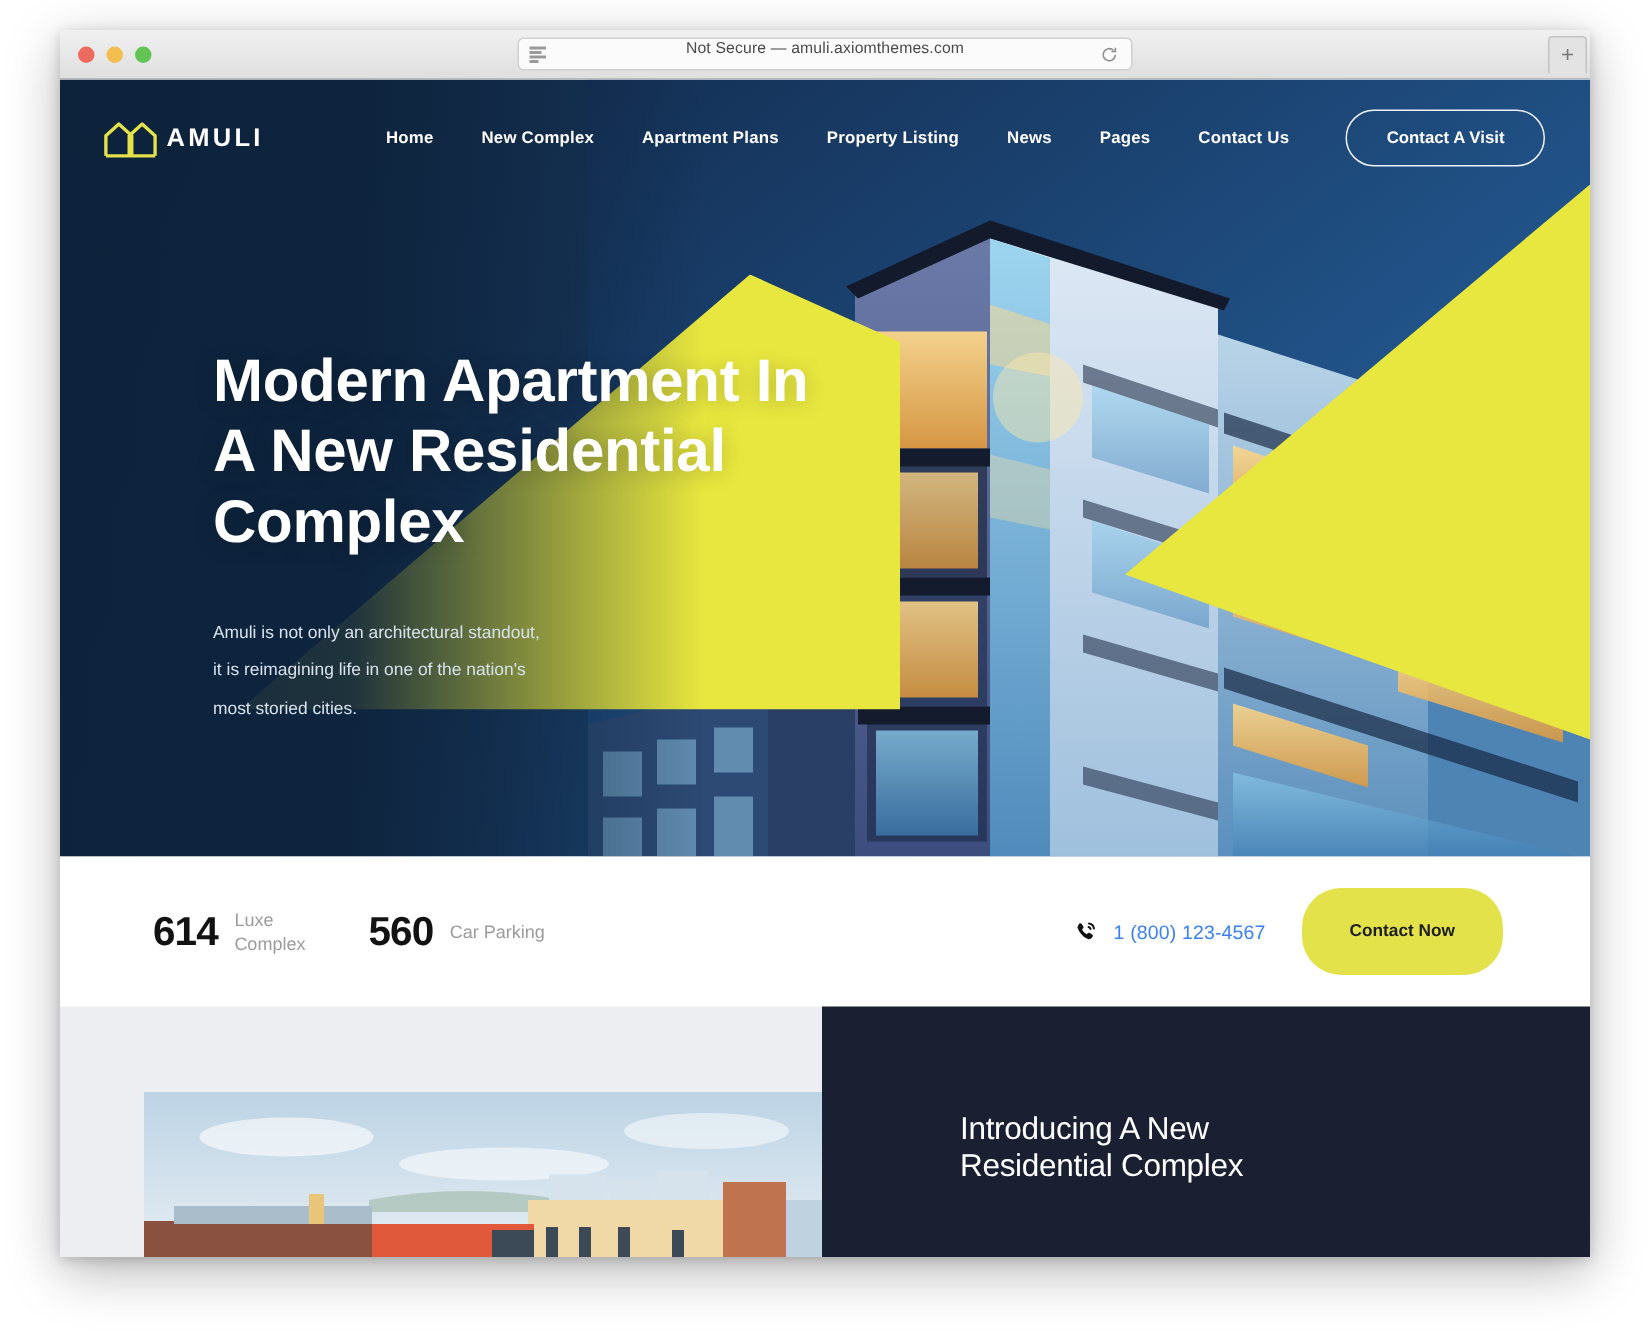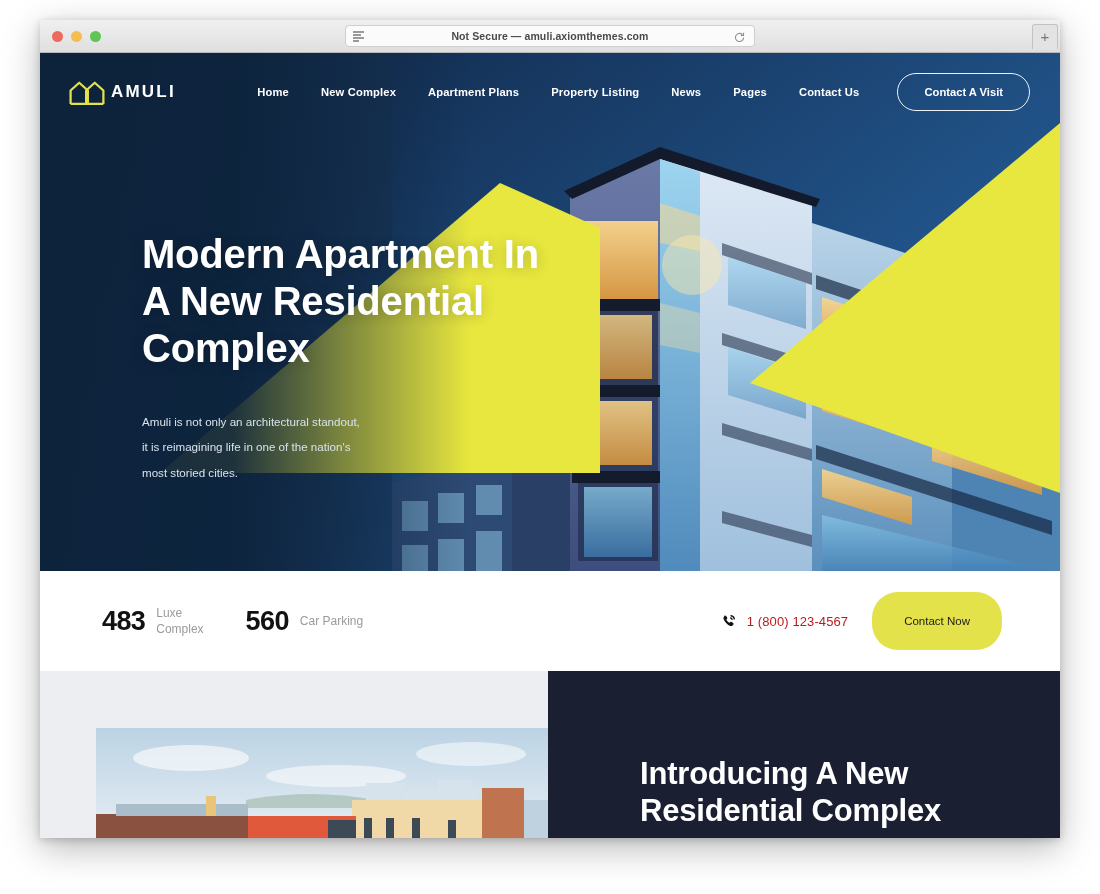--- a/index.html
+++ b/index.html
@@ -34,21 +34,21 @@
   .tl.yellow { background: #f4bd4f; }
   .tl.green { background: #61c454; }
 
   .url-bar {
     position: absolute; left: 50%; top: 5px;
     transform: translateX(-50%);
     width: 410px; height: 22px;
     background: #fbfbfb;
     border: 1px solid #cfcfcf;
     border-radius: 4px;
-    display: flex; align-items: center; justify-content: center; font-weight: bold;
+    display: flex; align-items: flex-start; justify-content: center;
   }
   .url-text {
     font-size: 10.5px; color: #4a4a4a; letter-spacing: .1px;
     font-family: "Liberation Sans", sans-serif;
   }
   .reader-icon {
     position: absolute; left: 7px; top: 5px;
     width: 11px; height: 11px;
     display: flex; flex-direction: column; justify-content: space-between;
   }
@@ -155,44 +155,44 @@
   .stats-left { display: flex; align-items: center; margin-left: 62px; gap: 0; }
   .stat { display: flex; align-items: center; gap: 11px; margin-right: 42px; }
   .stat-num {
     color: #121212; font-size: 27px; font-weight: 700; letter-spacing: -.6px;
     font-family: "Liberation Sans", sans-serif;
   }
   .stat-label { color: #9b9b9b; font-size: 12px; line-height: 1.35; }
   .stats-right { margin-left: auto; display: flex; align-items: center; margin-right: 58px; gap: 24px; }
   .phone-block { display: flex; align-items: center; gap: 10px; }
   .phone-icon { width: 17px; height: 17px; color: #121212; }
-  .phone-num { color: #b91c1c; font-size: 13px; font-weight: 500; letter-spacing: .1px; }
+  .phone-num { color: #3b82f6; font-size: 13px; font-weight: 500; letter-spacing: .1px; }
   .contact-btn {
     background: #e3e24a; color: #1d1d1d;
-    font-size: 11.5px; font-weight: 400;
+    font-size: 11.5px; font-weight: 700;
     border: none; border-radius: 26px;
     padding: 23px 32px; white-space: nowrap;
   }
 
   
   .lower { position: relative; height: 167px; display: flex; }
   .lower-left {
     width: 508px; background: #eceef1; position: relative;
   }
   .lower-photo {
     position: absolute; left: 56px; top: 57px; right: 0; bottom: 0;
     overflow: hidden; background: #c9d7e2;
   }
   .lower-photo svg { display:block; width: 100%; height: 110px; }
   .lower-right {
     flex: 1; background: #1a2032; position: relative; overflow: hidden;
   }
   .lower-title {
-    position: absolute; left: 92px; top: 84px;
-    color: #ffffff; font-size: 31px; font-weight: 700; line-height: 1.2;
+    position: absolute; left: 92px; top: 69px;
+    color: #ffffff; font-size: 21px; font-weight: 400; line-height: 1.2;
     letter-spacing: -.2px; white-space: nowrap;
   }
 </style>
 </head>
 <body>
 
 <div class="browser-window">
 
   <div class="titlebar">
     <div class="traffic-lights">
@@ -368,21 +368,21 @@
           <span>it is reimagining life in one of the nation's</span><br>
           <span>most storied cities.</span>
         </p>
       </div>
     </section>
 
     <section class="stats-bar">
       <div class="stats-left">
 
         <div class="stat">
-          <span class="stat-num">483</span>
+          <span class="stat-num">614</span>
           <span class="stat-label">
             <span>Luxe</span><br>
             <span>Complex</span>
           </span>
         </div>
 
         <div class="stat">
           <span class="stat-num">560</span>
           <span class="stat-label">
             <span>Car Parking</span>

